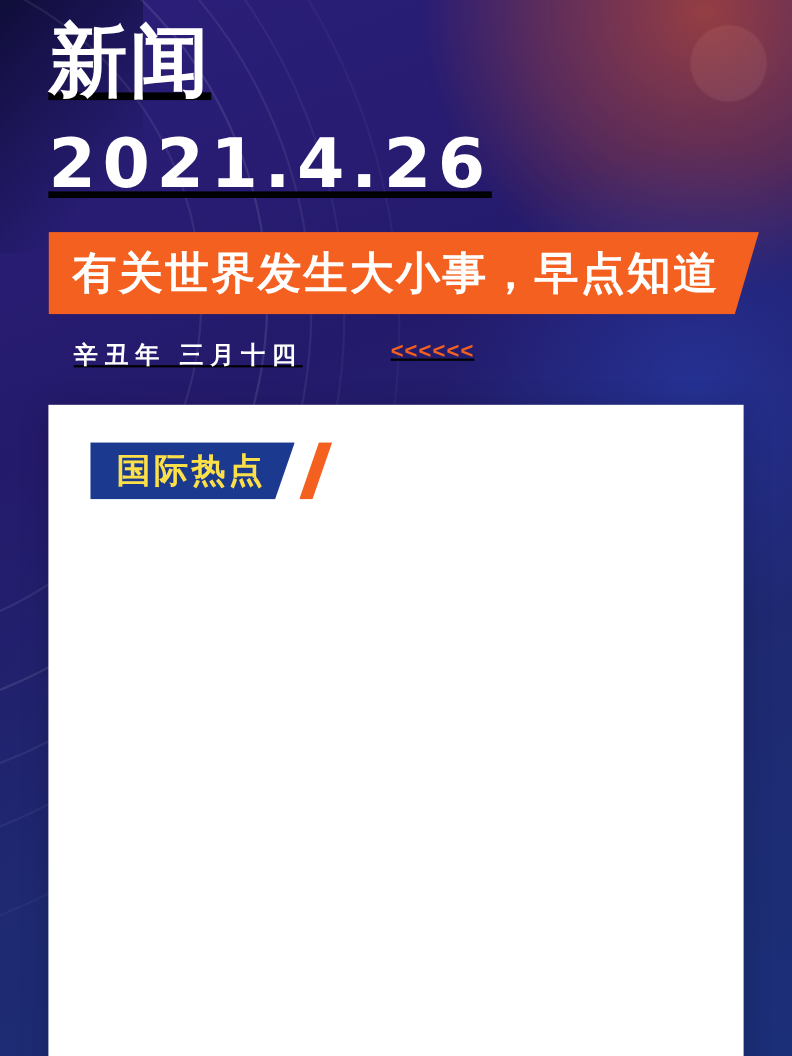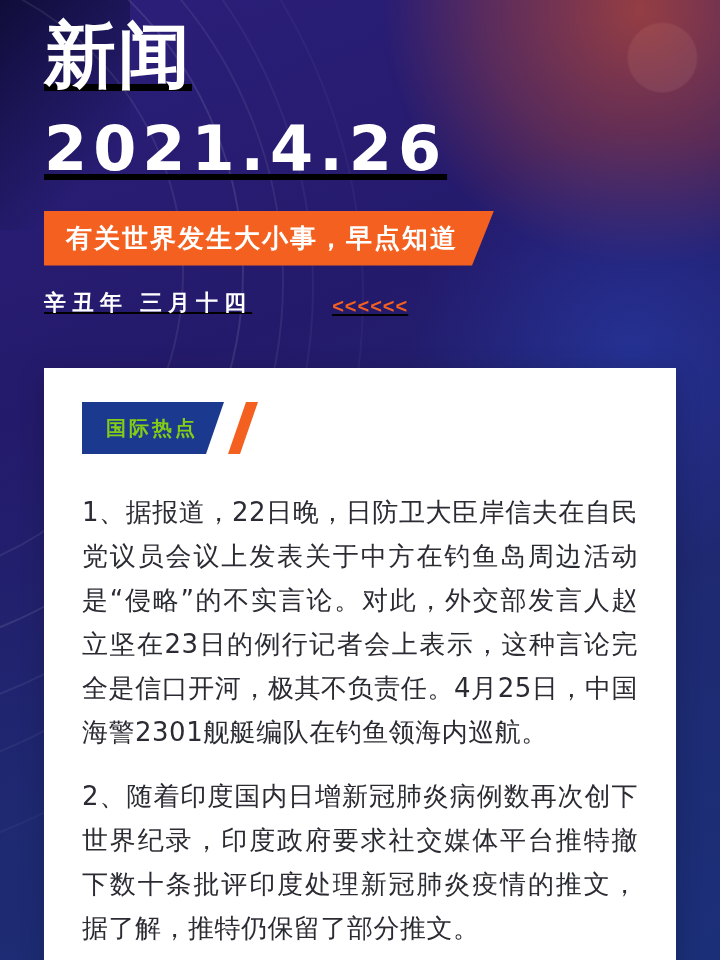--- a/index.html
+++ b/index.html
@@ -90,33 +90,34 @@
   .slogan-wrap {
     margin-top: 26px;
     position: relative;
     display: inline-block;
   }
   .slogan {
     position: relative;
     display: inline-block;
     background: #f4601f;
     color: #ffffff;
-    font-size: 26px;
+    font-size: 40px;
     font-weight: bold;
     letter-spacing: 2px;
     padding: 10px 36px 10px 22px;
     clip-path: polygon(0 0, 100% 0, calc(100% - 22px) 100%, 0 100%);
     text-align: center;
   }
 
   .lunar-row {
     margin-top: 22px;
     display: flex;
-    align-items: flex-end;
+    align-items: flex-start;
     gap: 80px;
+    margin-left: 23px;
   }
   .lunar {
     color: #ffffff;
     font-size: 22px;
     letter-spacing: 6px;
     font-weight: bold;
   }
   .chevrons {
     color: #f4601f;
     font-size: 20px;
@@ -140,22 +141,22 @@
   .section-head {
     position: relative;
     margin-left: 38px;
     display: inline-block;
     height: 52px;
   }
   .section-head .bar {
     position: relative;
     display: inline-block;
     background: #1b3a8f;
-    color: #84cc16;
-    font-size: 20px;
+    color: #fde047;
+    font-size: 31px;
     font-weight: bold;
     letter-spacing: 3px;
     line-height: 52px;
     padding: 0 26px 0 24px;
     clip-path: polygon(0 0, 100% 0, calc(100% - 18px) 100%, 0 100%);
   }
   .section-head .tail {
     position: absolute;
     right: -34px;
     top: 0;
@@ -211,21 +212,16 @@
 
   </div>
 
   <div class="card">
 
     <div class="section-head">
       <span class="bar">国际热点</span>
       <span class="tail"></span>
     </div>
 
-    <div class="body-text">
-      <p class="para">1、据报道，22日晚，日防卫大臣岸信夫在自民党议员会议上发表关于中方在钓鱼岛周边活动是“侵略”的不实言论。对此，外交部发言人赵立坚在23日的例行记者会上表示，这种言论完全是信口开河，极其不负责任。4月25日，中国海警2301舰艇编队在钓鱼领海内巡航。</p>
-      <p class="para">2、随着印度国内日增新冠肺炎病例数再次创下世界纪录，印度政府要求社交媒体平台推特撤下数十条批评印度处理新冠肺炎疫情的推文，据了解，推特仍保留了部分推文。</p>
-
-    </div>
 
   </div>
 
 </div>
 
 </body></html>

